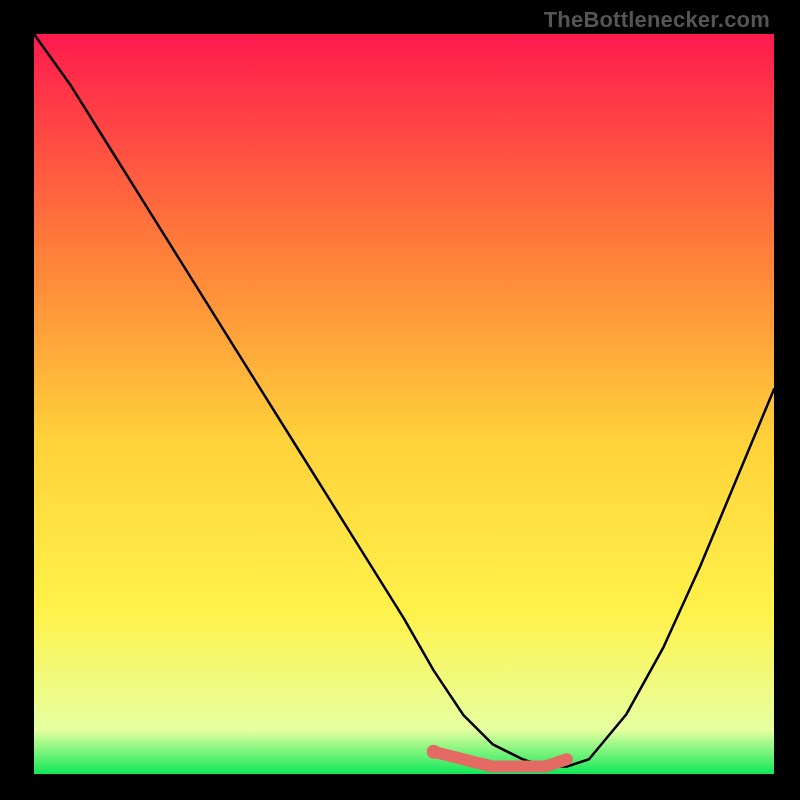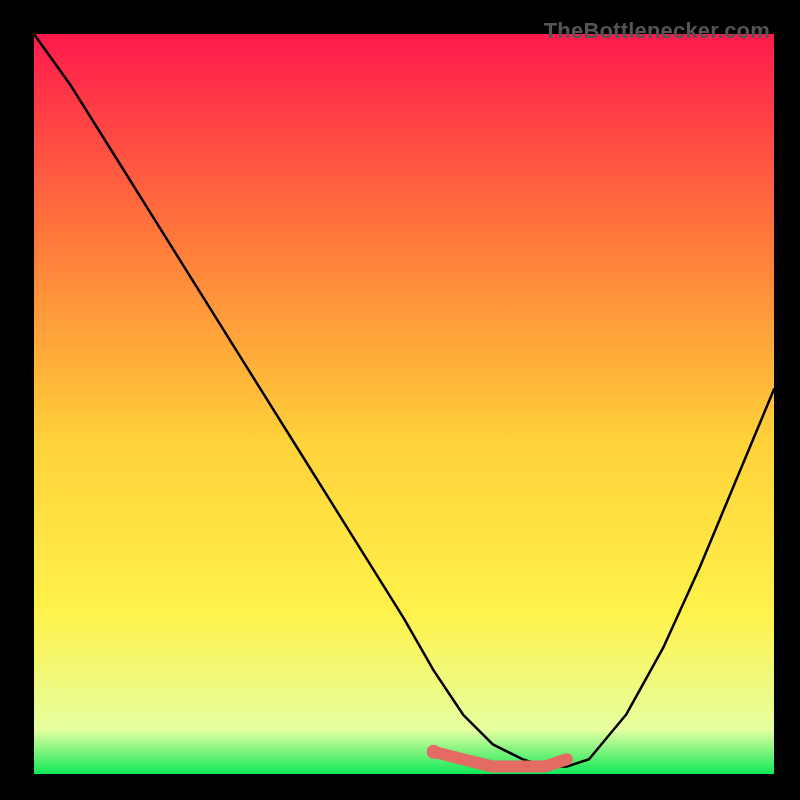--- a/index.html
+++ b/index.html
@@ -20,21 +20,21 @@
   .plot-outer {
     position: absolute;
     left: 34px;
     top: 34px;
     width: 740px;
     height: 740px;
     background: #000;
   }
   .watermark {
     position: absolute;
-    top: 18px;
+    top: 7px;
     right: 30px;
     color: #555;
     font-size: 22px;
     font-weight: 600;
     letter-spacing: 0.2px;
   }
   svg {
     display: block;
   }
 </style>

